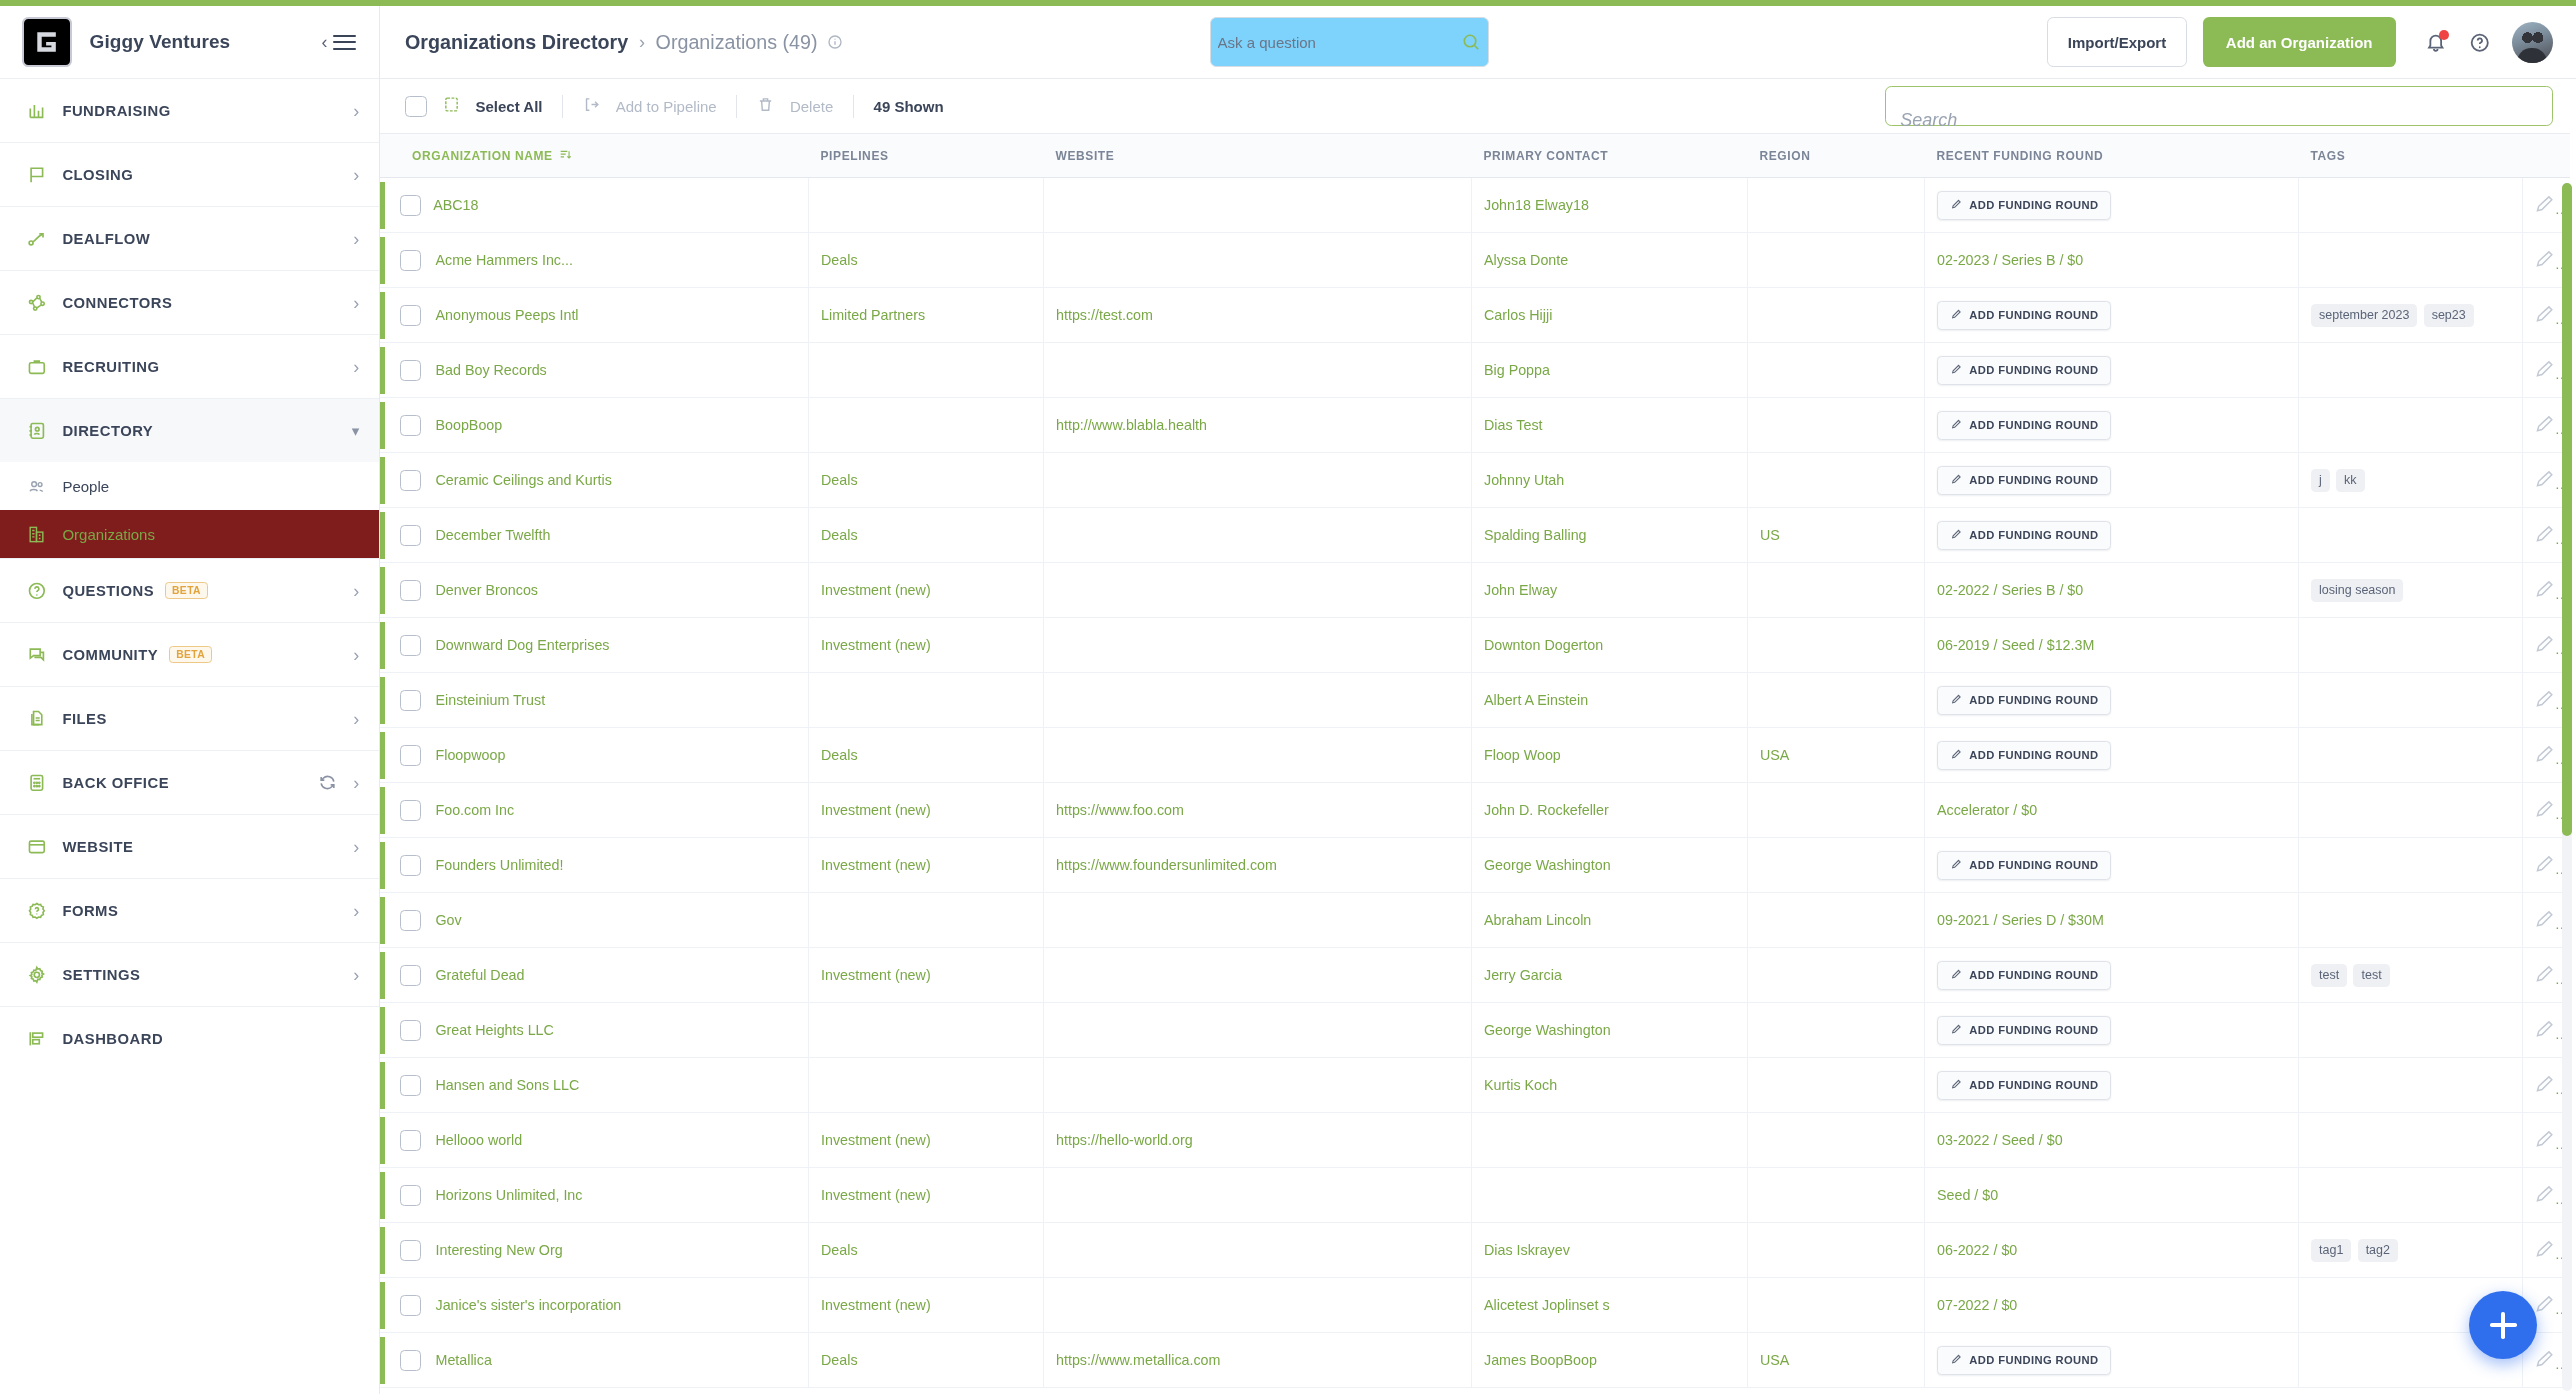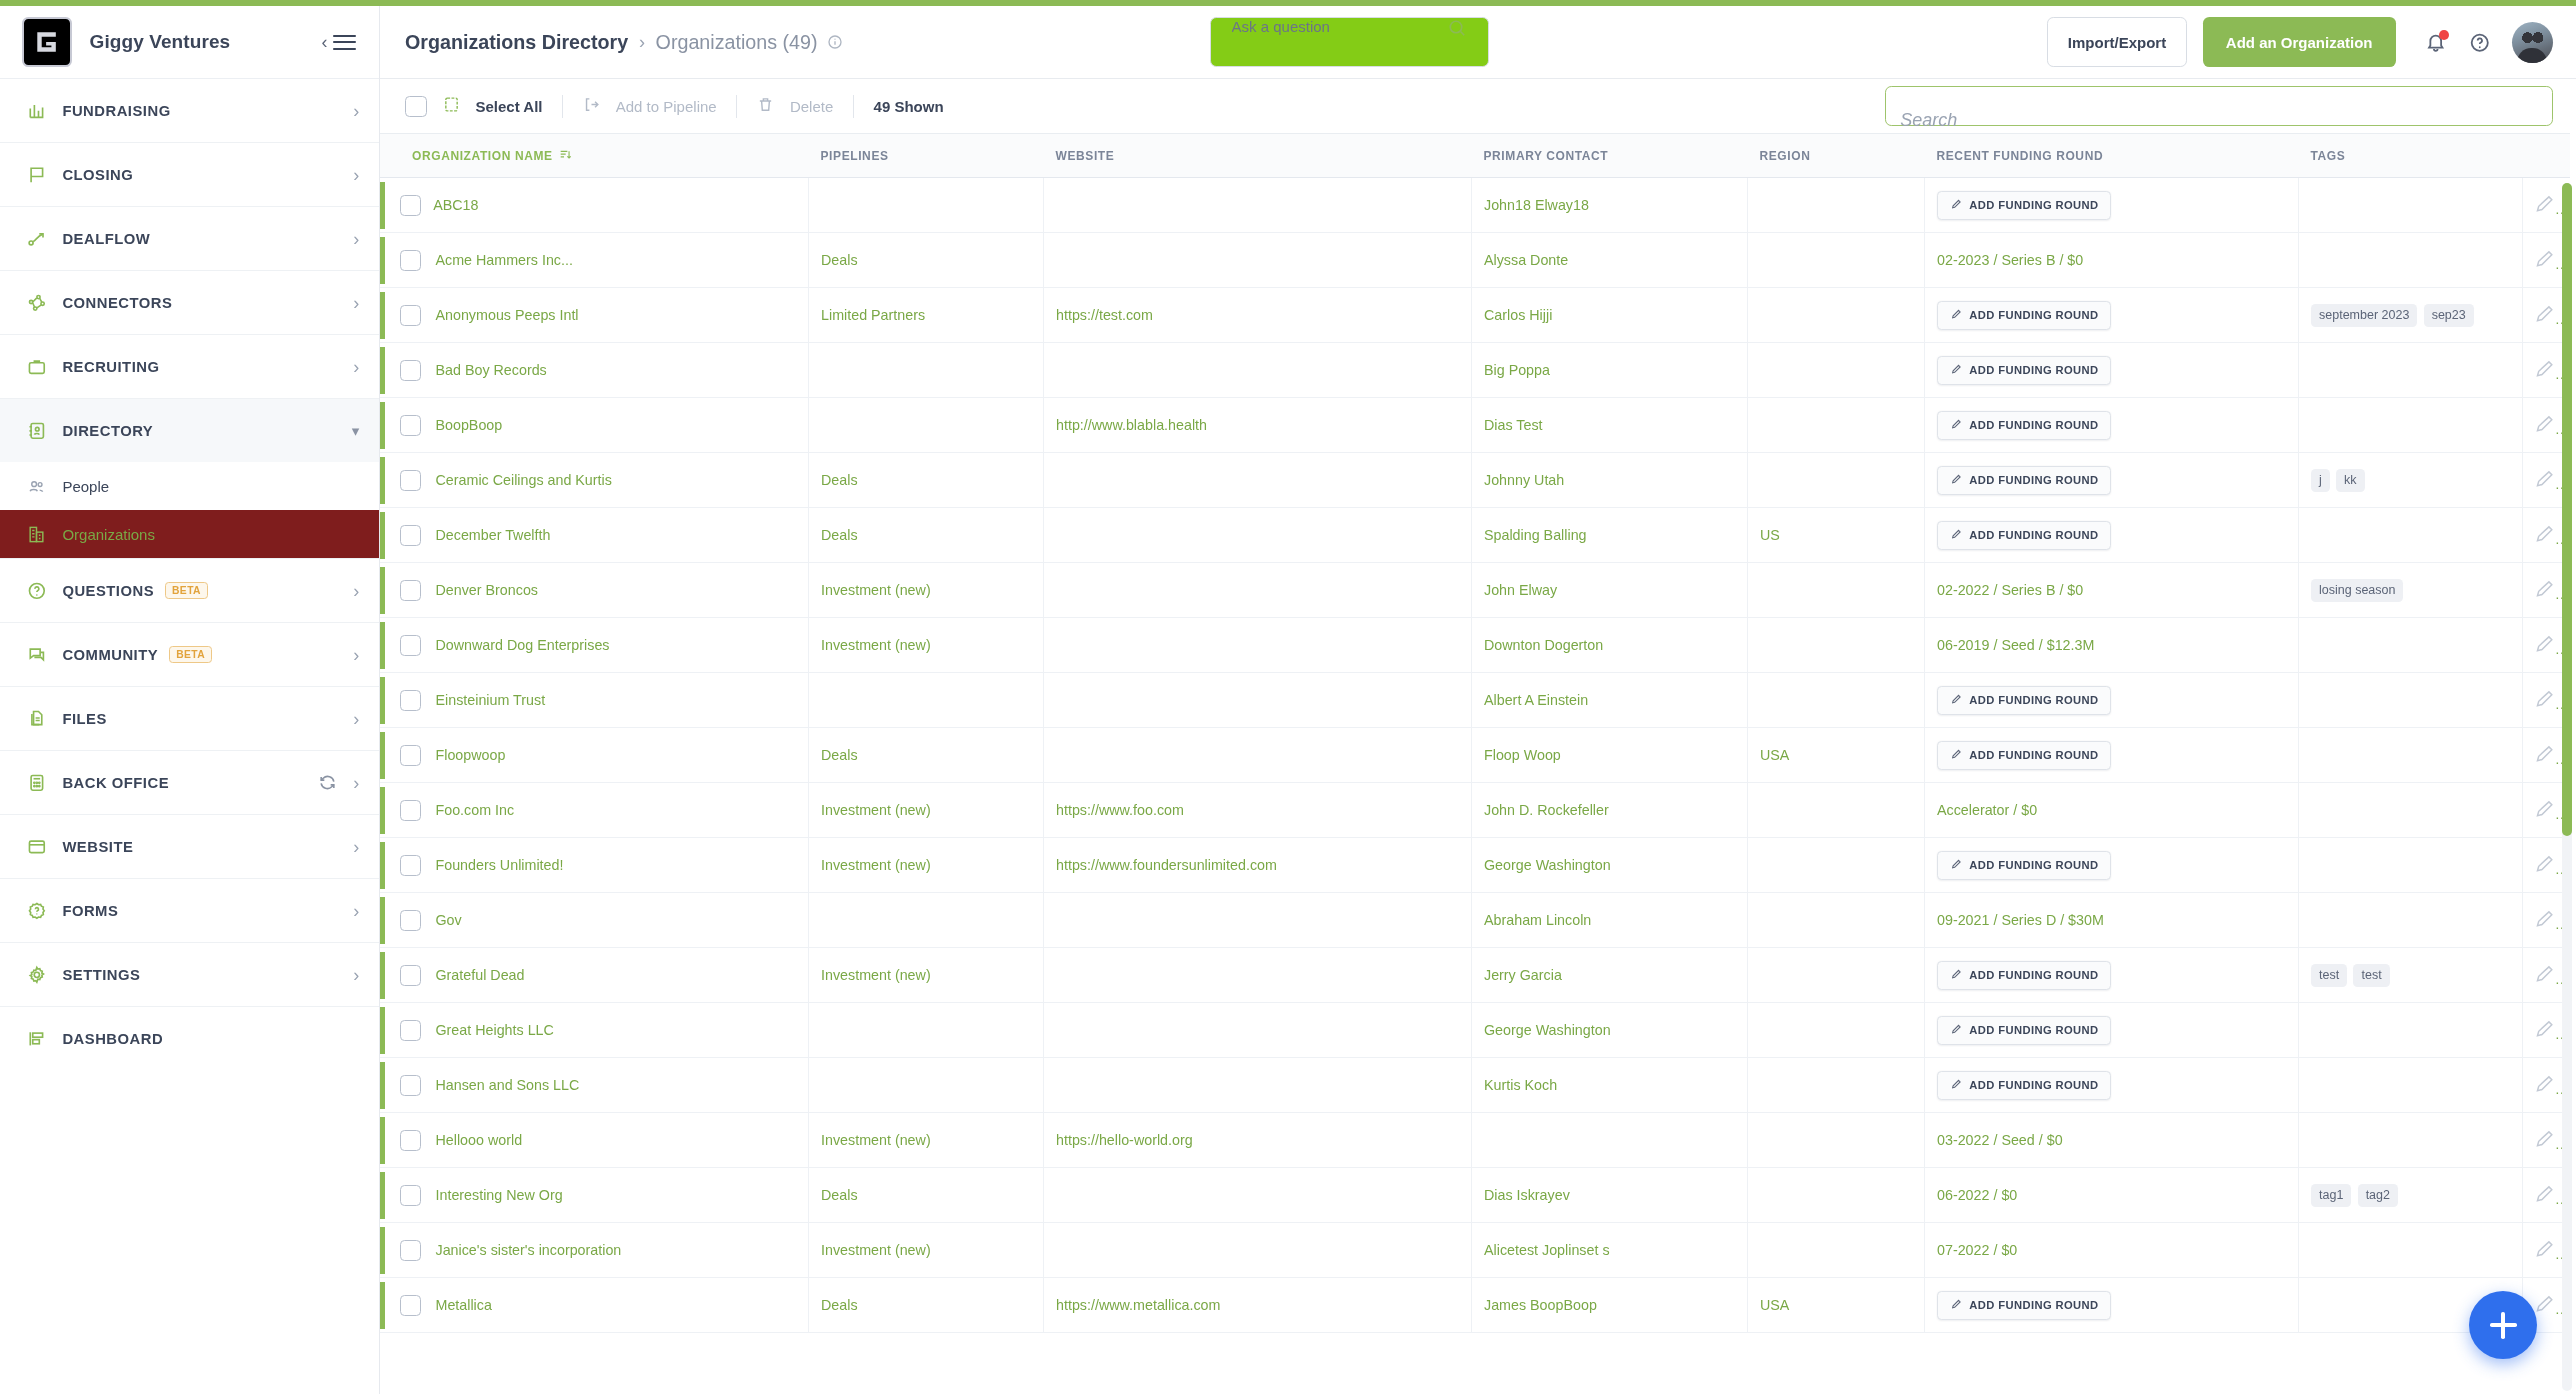--- a/index.html
+++ b/index.html
@@ -83,21 +83,21 @@
   }
   .crumbs { display: flex; align-items: center; font-size: 19.7px; }
   .crumb-1 { color: #3b4559; font-weight: bold; cursor: pointer; }
   .crumb-sep { color: #9aa3b2; margin: 0 10.7px; font-size: 18px; }
   .crumb-2 { color: #8a93a3; }
   .info-ico { margin-left: 9px; color: #aeb6c2; display: flex; align-items: center; }
 
   .ask-wrap { margin-left: 367px; }
   .ask-box {
     width: 279px; height: 50px; border: 0.9px solid #d8dde4; border-radius: 6.3px;
-    display: flex; align-items: flex-start; padding: 0 21px; background: #84cc16;
+    display: flex; align-items: center; padding: 0 7px; background: #7dd3fc;
   }
   .ask-box input {
     flex: 1; border: none; outline: none; font-size: 15px; color: #3b4559;
     font-family: "Liberation Sans", sans-serif; background: transparent;
   }
   .ask-box input::placeholder { color: #6b7588; }
   .ask-search-ico { color: #8cba55; display: flex; }
 
   .header-right { margin-left: auto; display: flex; align-items: center; gap: 0; }
   .btn-outline {
@@ -1012,20 +1012,40 @@
                   <svg width="19.7" height="19.7" viewBox="0 0 24 24" fill="none" stroke="currentColor" stroke-width="1.8">
                     <path d="M17 3.5l3.5 3.5L8.5 19 3 20.5 4.5 15z"></path>
                   </svg>
                 </span></td>
             </tr>
             <tr class="row">
               <td class="col-check">
                 <span class="row-accent"></span>
                 <div class="col-check-in">
                   <span class="chk"></span>
+                  <span style="margin-left:14.3px">Horizons Unlimited, Inc</span>
+                </div>
+              </td>
+              <td class="divider ">Investment (new)</td>
+              <td class="divider "></td>
+              <td class="divider "></td>
+              <td class="divider muted"></td>
+              <td class="divider muted">Seed / $0</td>
+              <td class="divider"></td>
+              <td class="divider edit-cell"><span class="edit-ico">
+                  <svg width="19.7" height="19.7" viewBox="0 0 24 24" fill="none" stroke="currentColor" stroke-width="1.8">
+                    <path d="M17 3.5l3.5 3.5L8.5 19 3 20.5 4.5 15z"></path>
+                  </svg>
+                </span></td>
+            </tr>
+            <tr class="row">
+              <td class="col-check">
+                <span class="row-accent"></span>
+                <div class="col-check-in">
+                  <span class="chk"></span>
                   <span style="margin-left:14.3px">Interesting New Org</span>
                 </div>
               </td>
               <td class="divider ">Deals</td>
               <td class="divider "></td>
               <td class="divider ">Dias Iskrayev</td>
               <td class="divider muted"></td>
               <td class="divider muted">06-2022 / $0</td>
               <td class="divider"><span class="tagchip">tag1</span><span class="tagchip">tag2</span></td>
               <td class="divider edit-cell"><span class="edit-ico">

